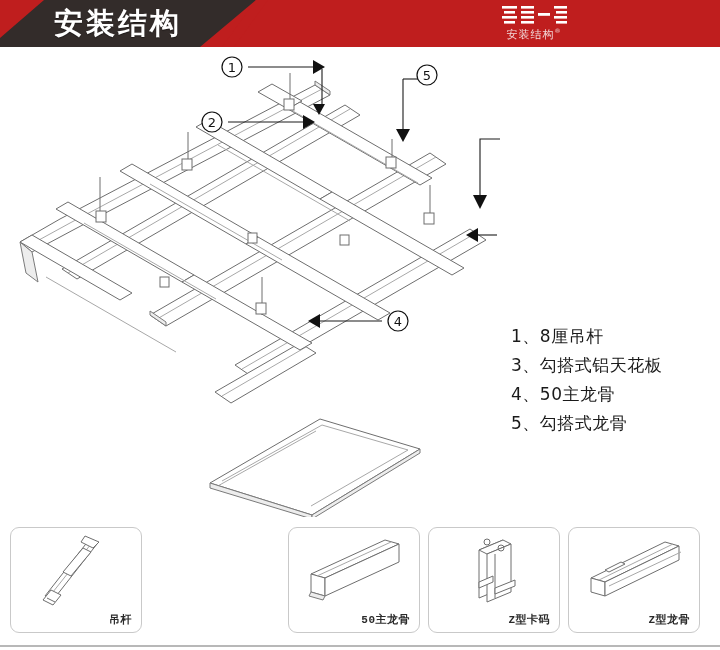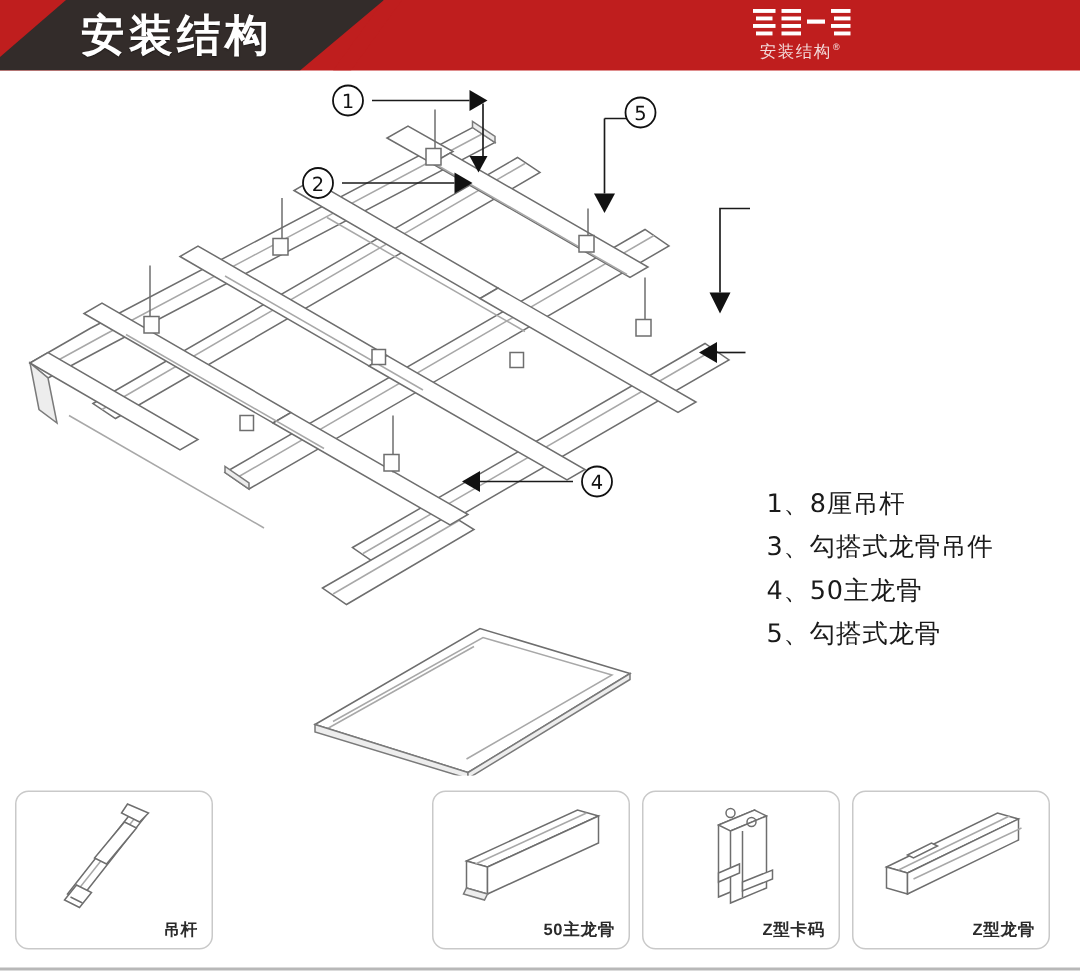--- a/index.html
+++ b/index.html
@@ -50,21 +50,21 @@
   .cards{position:absolute;left:0;top:527px;width:720px;height:110px;}
   .card{
     position:absolute;top:0;width:132px;height:106px;
     border:1px solid #c9c9c9;border-radius:9px;background:#fff;
     box-sizing:border-box;
   }
   .card-art{position:absolute;left:0;top:2px;width:132px;height:78px;}
   .card-label{
     position:absolute;right:9px;bottom:5px;
     font-size:11px;color:#2b2b2b;font-weight:700;letter-spacing:.5px;
-    font-family:Liberation Sans, sans-serif;white-space:nowrap;
+    font-family:Liberation Mono, monospace;white-space:nowrap;
   }
   .bottom-rule{position:absolute;left:0;top:645px;width:720px;height:2px;background:#b8b8b8;}
 
   .ln{stroke:#6e6e6e;stroke-width:1;fill:none;}
   .ln-l{stroke:#a8a8a8;stroke-width:1;fill:none;}
   .fill-w{fill:#ffffff;stroke:#6e6e6e;stroke-width:1;}
   .fill-g{fill:#ededed;stroke:#7a7a7a;stroke-width:1;}
   .lead{stroke:#1a1a1a;stroke-width:1.1;fill:none;}
   .cal-txt{font-family:"DejaVu Sans","Liberation Sans",sans-serif;font-size:13px;fill:#111;text-anchor:middle;}
 </style>
@@ -231,21 +231,21 @@
         <text class="cal-txt" x="398" y="279">4</text>
       </g>
     </svg>
   </div>
 
   <div class="legend">
     <div class="legend-row">
       <span class="num">1、</span><span>8厘吊杆</span>
     </div>
     <div class="legend-row">
-      <span class="num">3、</span><span>勾搭式龙骨吊件</span>
+      <span class="num">3、</span><span>勾搭式铝天花板</span>
     </div>
     <div class="legend-row">
       <span class="num">4、</span><span>50主龙骨</span>
     </div>
     <div class="legend-row">
       <span class="num">5、</span><span>勾搭式龙骨</span>
     </div>
   </div>
 
   <div class="cards">

